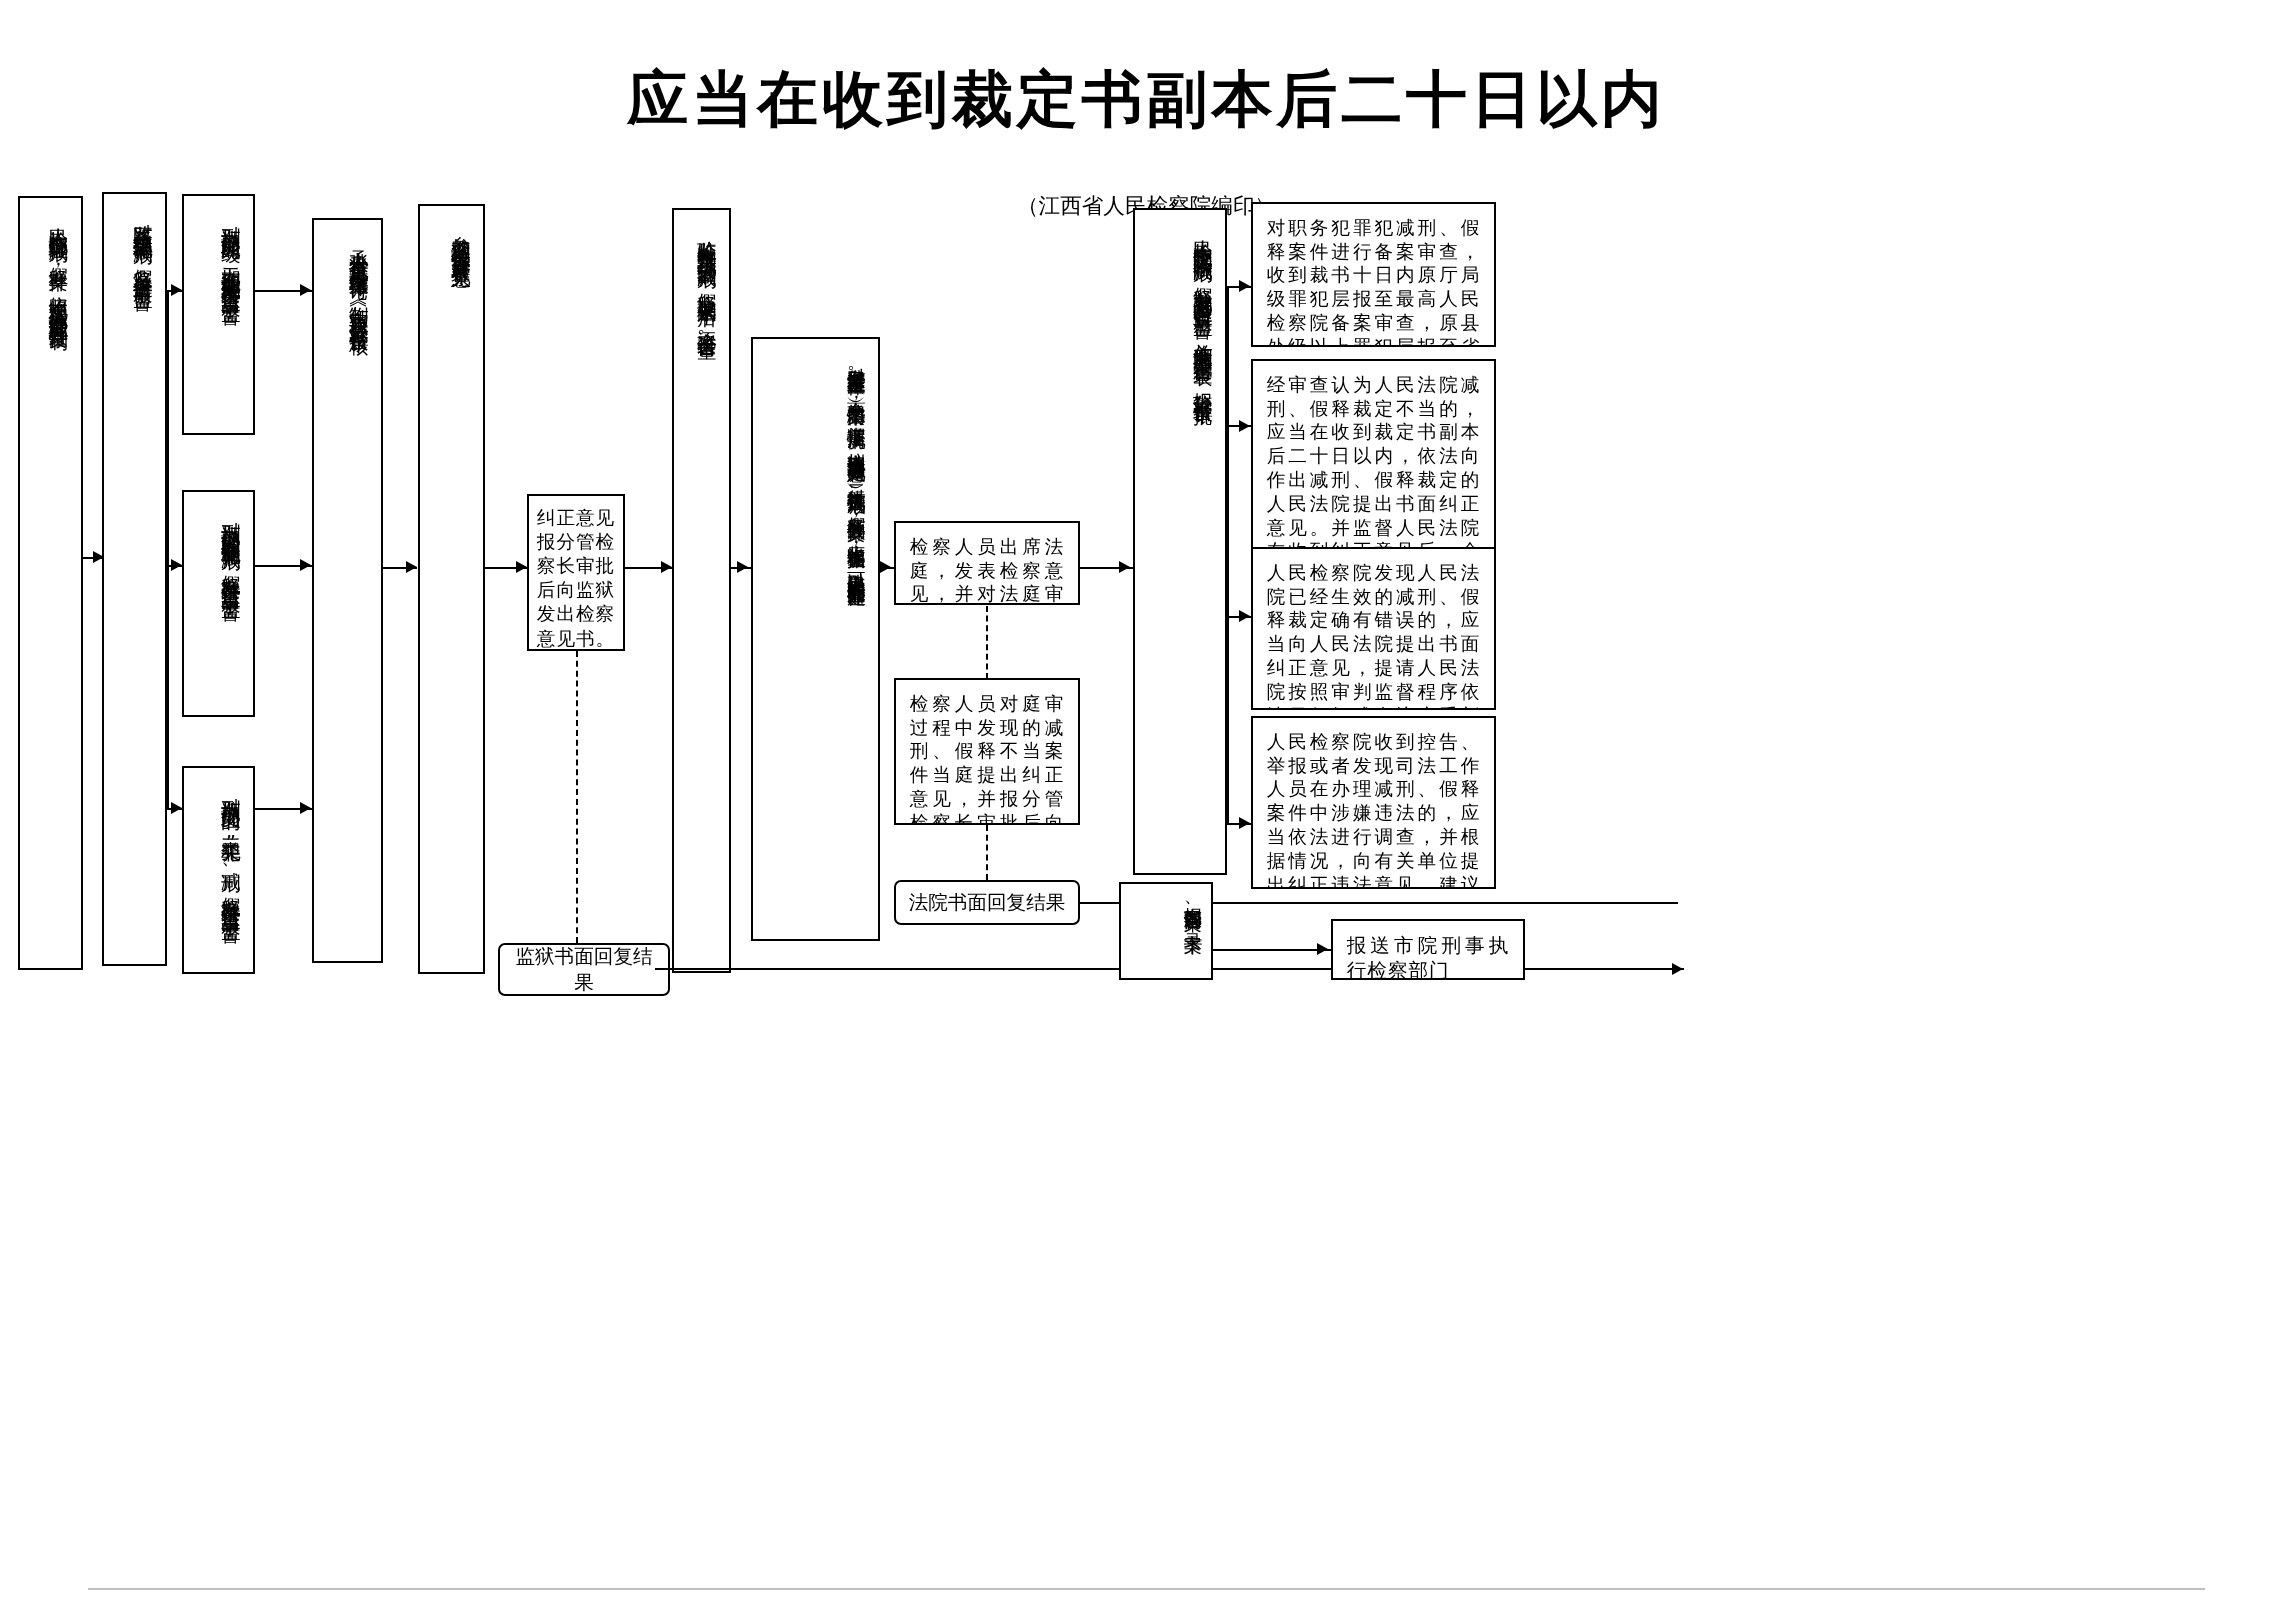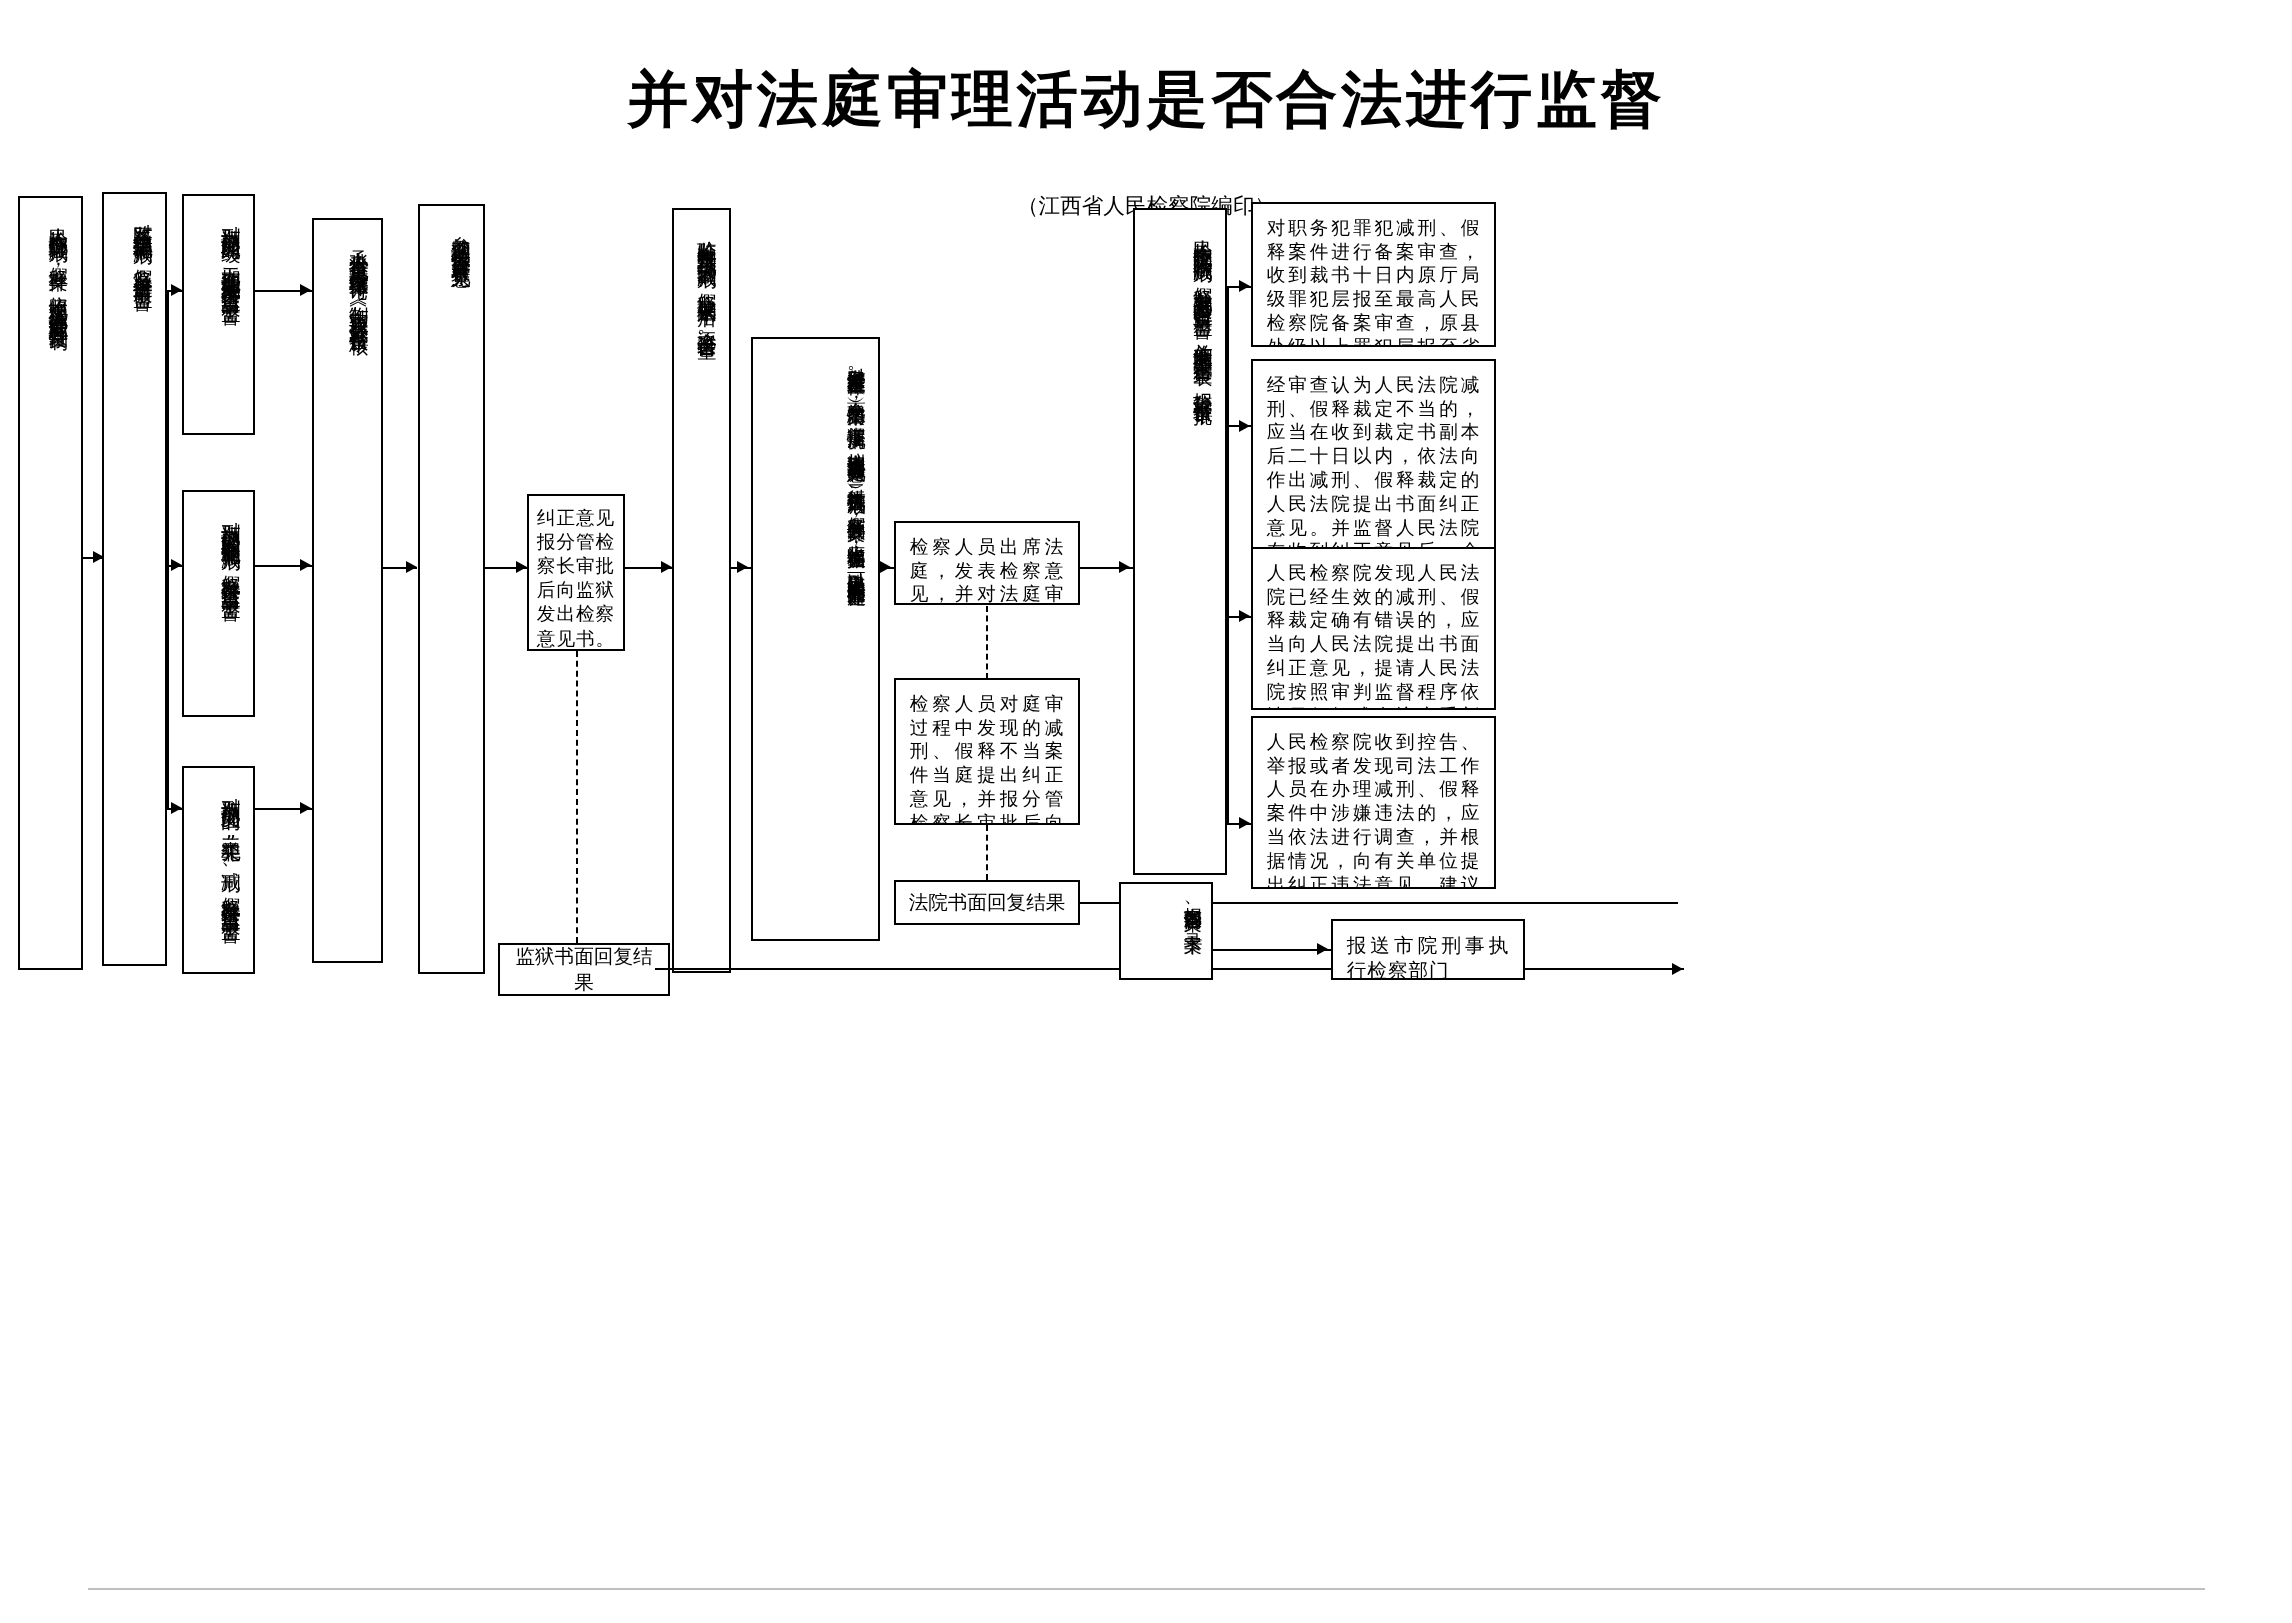--- a/index.html
+++ b/index.html
@@ -39,20 +39,21 @@
   }
   .hbox{
     padding:11.8px 13.7px;
     text-align:justify;
     letter-spacing:1px;
   }
   .hcenter{
     display:flex;align-items:center;justify-content:center;
     text-align:center;
     padding:7.8px;
+    border-radius:7px;
   }
   
   .line{position:absolute;background:#000;}
   .hline{height:2px;}
   .vline{width:2px;}
   .arrow{
     position:absolute;width:0;height:0;
     border-top:6.9px solid transparent;
     border-bottom:6.9px solid transparent;
     border-left:11.8px solid #000;
@@ -61,21 +62,21 @@
     position:absolute;
     border-left:2px dashed #000;
   }
   .footer-line{
     position:absolute;left:88px;top:1588px;width:2117px;height:2px;background:#000;opacity:.25;
   }
 </style>
 </head>
 <body>
 
-<div class="title">并对法庭审理活动是否合法进行监督</div>
+<div class="title">应当在收到裁定书副本后二十日以内</div>
 <div class="subtitle">（江西省人民检察院编印）</div>
 
 <div class="box vbox" style="left:17.6px;top:196px;width:65px;height:774px;">人民检察院办理减刑、假释案件，依照规定实行统一案件管理和办案责任制。</div>
 
 <div class="line hline" style="left:82px;top:557px;width:21.6px;"></div>
 <div class="arrow" style="left:93px;top:551px;"></div>
 
 <div class="box vbox" style="left:102px;top:192px;width:65px;height:774px;">对监区公示拟呈报罪犯减刑、假释名单进行（事前）监督</div>
 
 <div class="box vbox" style="left:182px;top:194px;width:73px;height:241px;">对刑执部门受理的死缓、无期徒刑罪犯减刑案件进行审查（事中）监督。</div>

